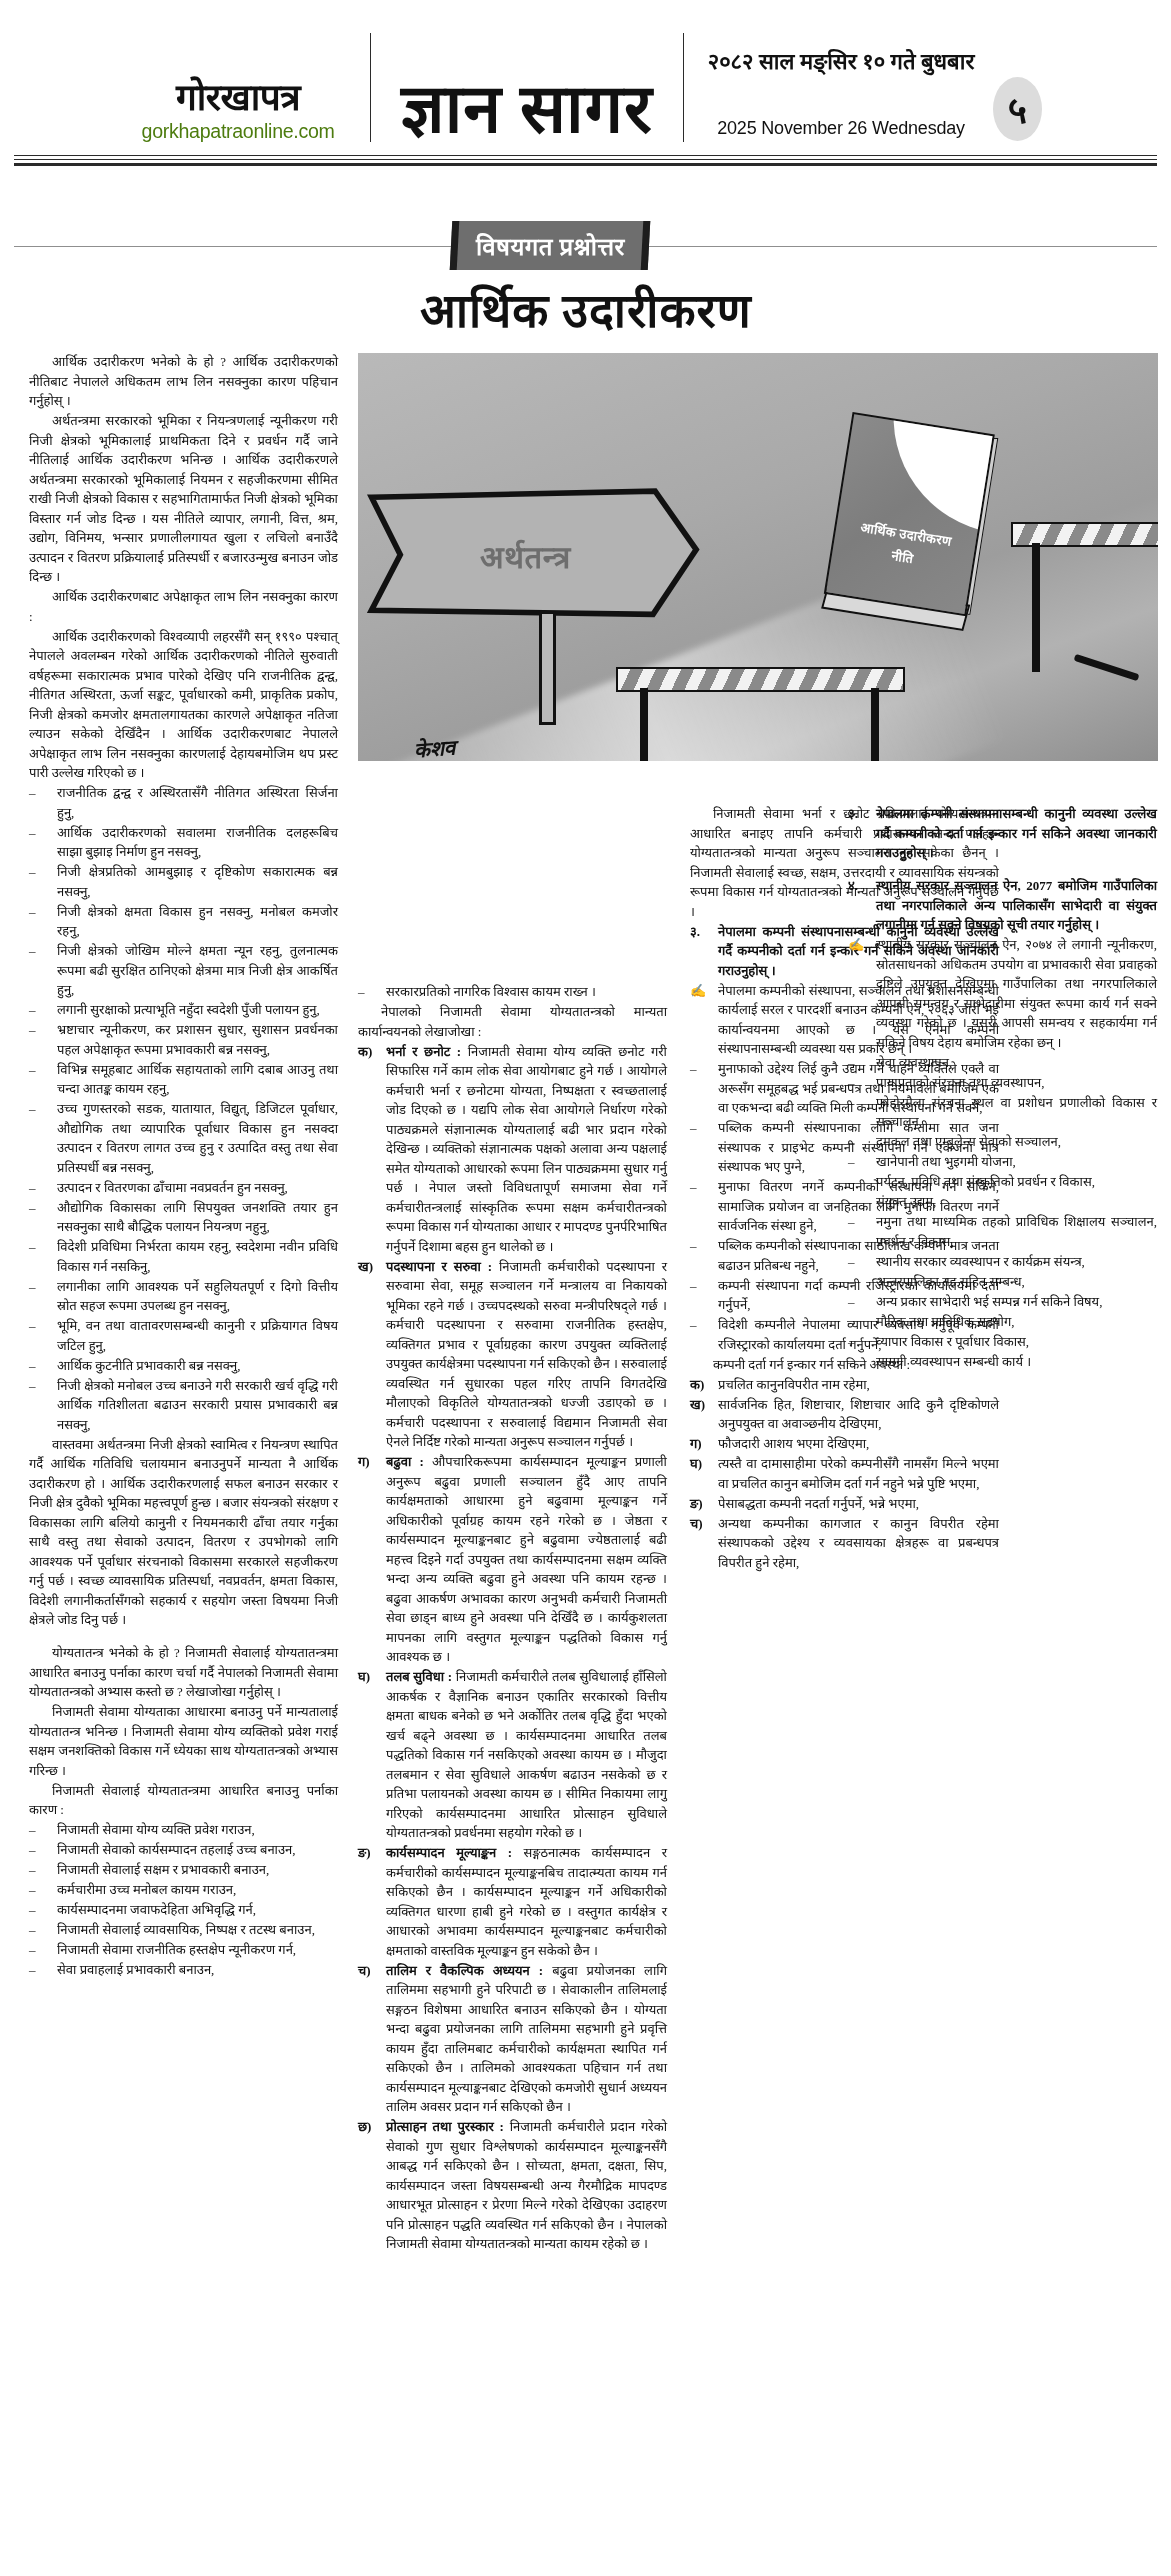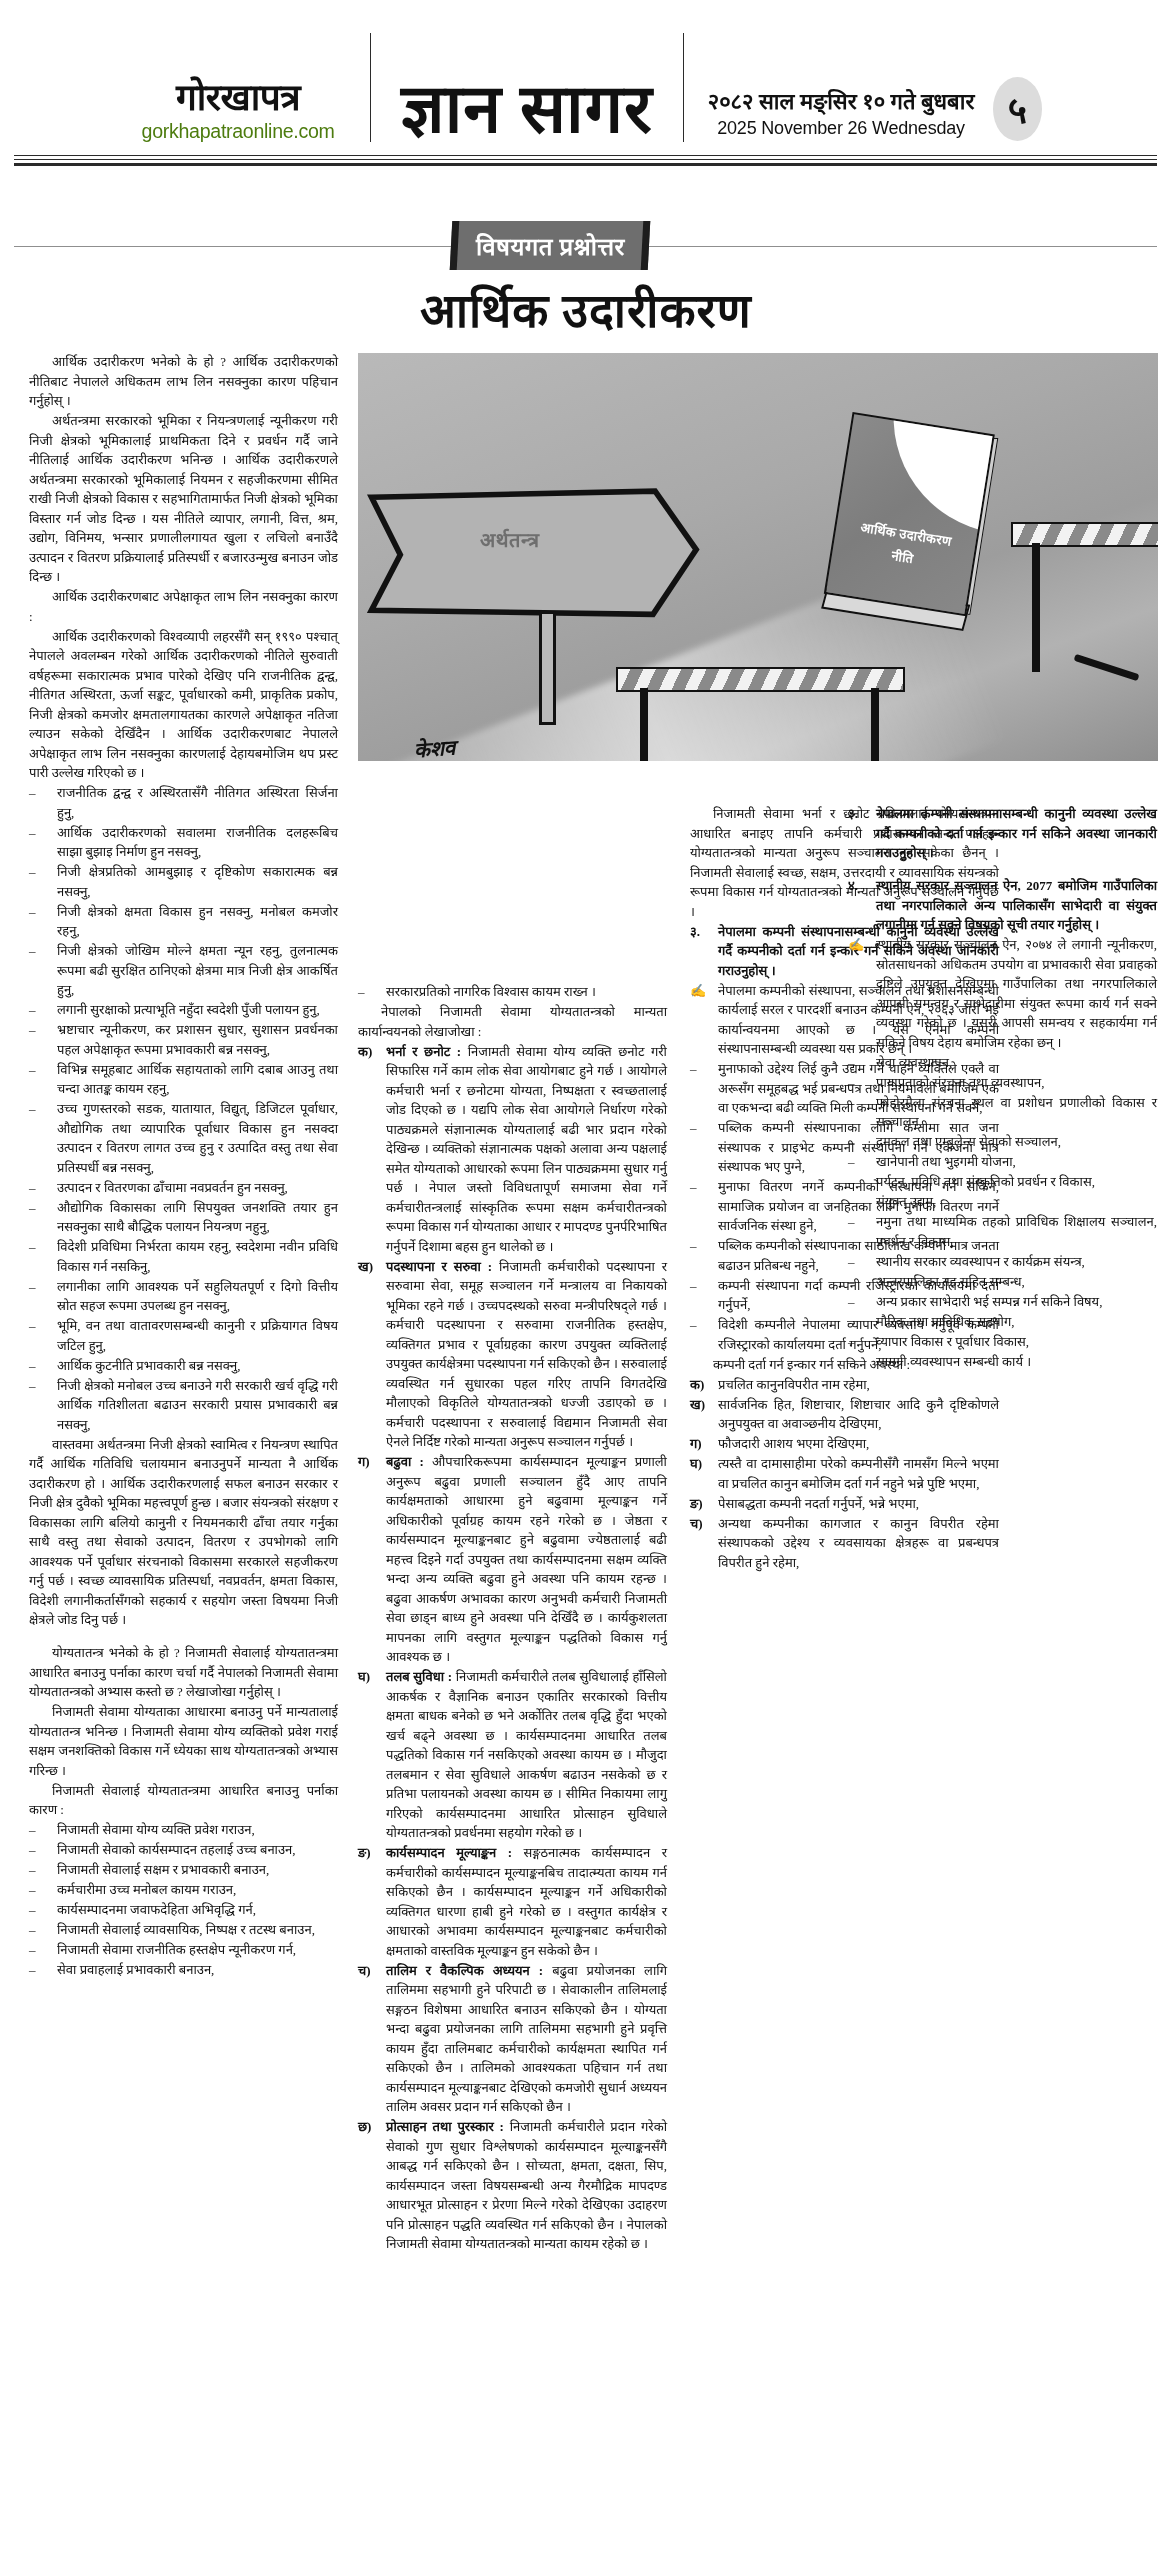--- a/index.html
+++ b/index.html
@@ -76,20 +76,21 @@
     font-weight:600;
     line-height:1.35;
     white-space:nowrap;
   }
   .date-en{
     font-family:"Liberation Sans","DejaVu Sans",sans-serif;
     font-size:18px;
     line-height:1.3;
     letter-spacing:-0.2px;
     white-space:nowrap;
+    margin-top:40px;
   }
   .pagenum-wrap{
     padding:0 0 5.2px 8.2px;
     display:flex;
     align-items:center;
   }
   .pagenum{
     width:49px;height:64px;
     border-radius:50%;
     background:#dcdcdc;
@@ -162,22 +163,22 @@
     filter:blur(3.1px);
   }
   .sign{
     position:absolute;
     left:9.3px; top:135px;
     width:345px;height:131px;
   }
   .sign svg{width:100%;height:100%;display:block;}
   .signtext{
     position:absolute;
-    left:122px; top:173px;
-    font-size:20px;font-weight:700;color:#6e6e6e;
+    left:122px; top:182px;
+    font-size:31px;font-weight:700;color:#6e6e6e;
     letter-spacing:0.5px;
   }
   .book{
     position:absolute;
     left:479px; top:72px;
     width:181px; height:185px;
     transform:rotate(9deg);
   }
   .book-cover{
     position:absolute;left:0;top:0;

